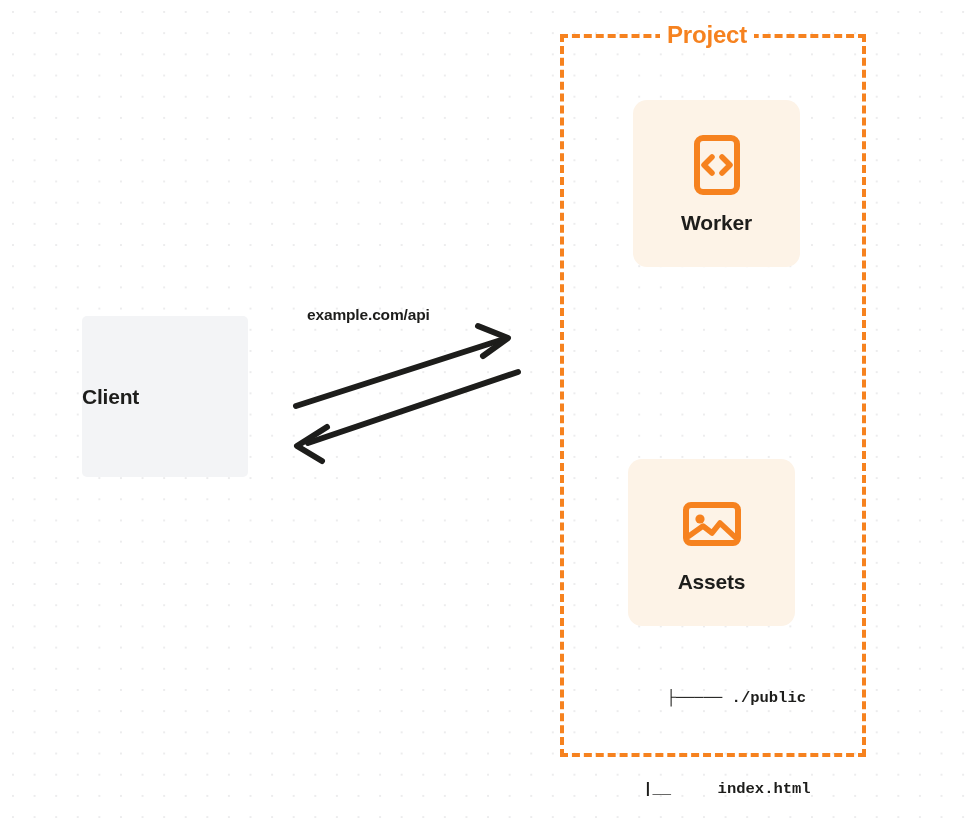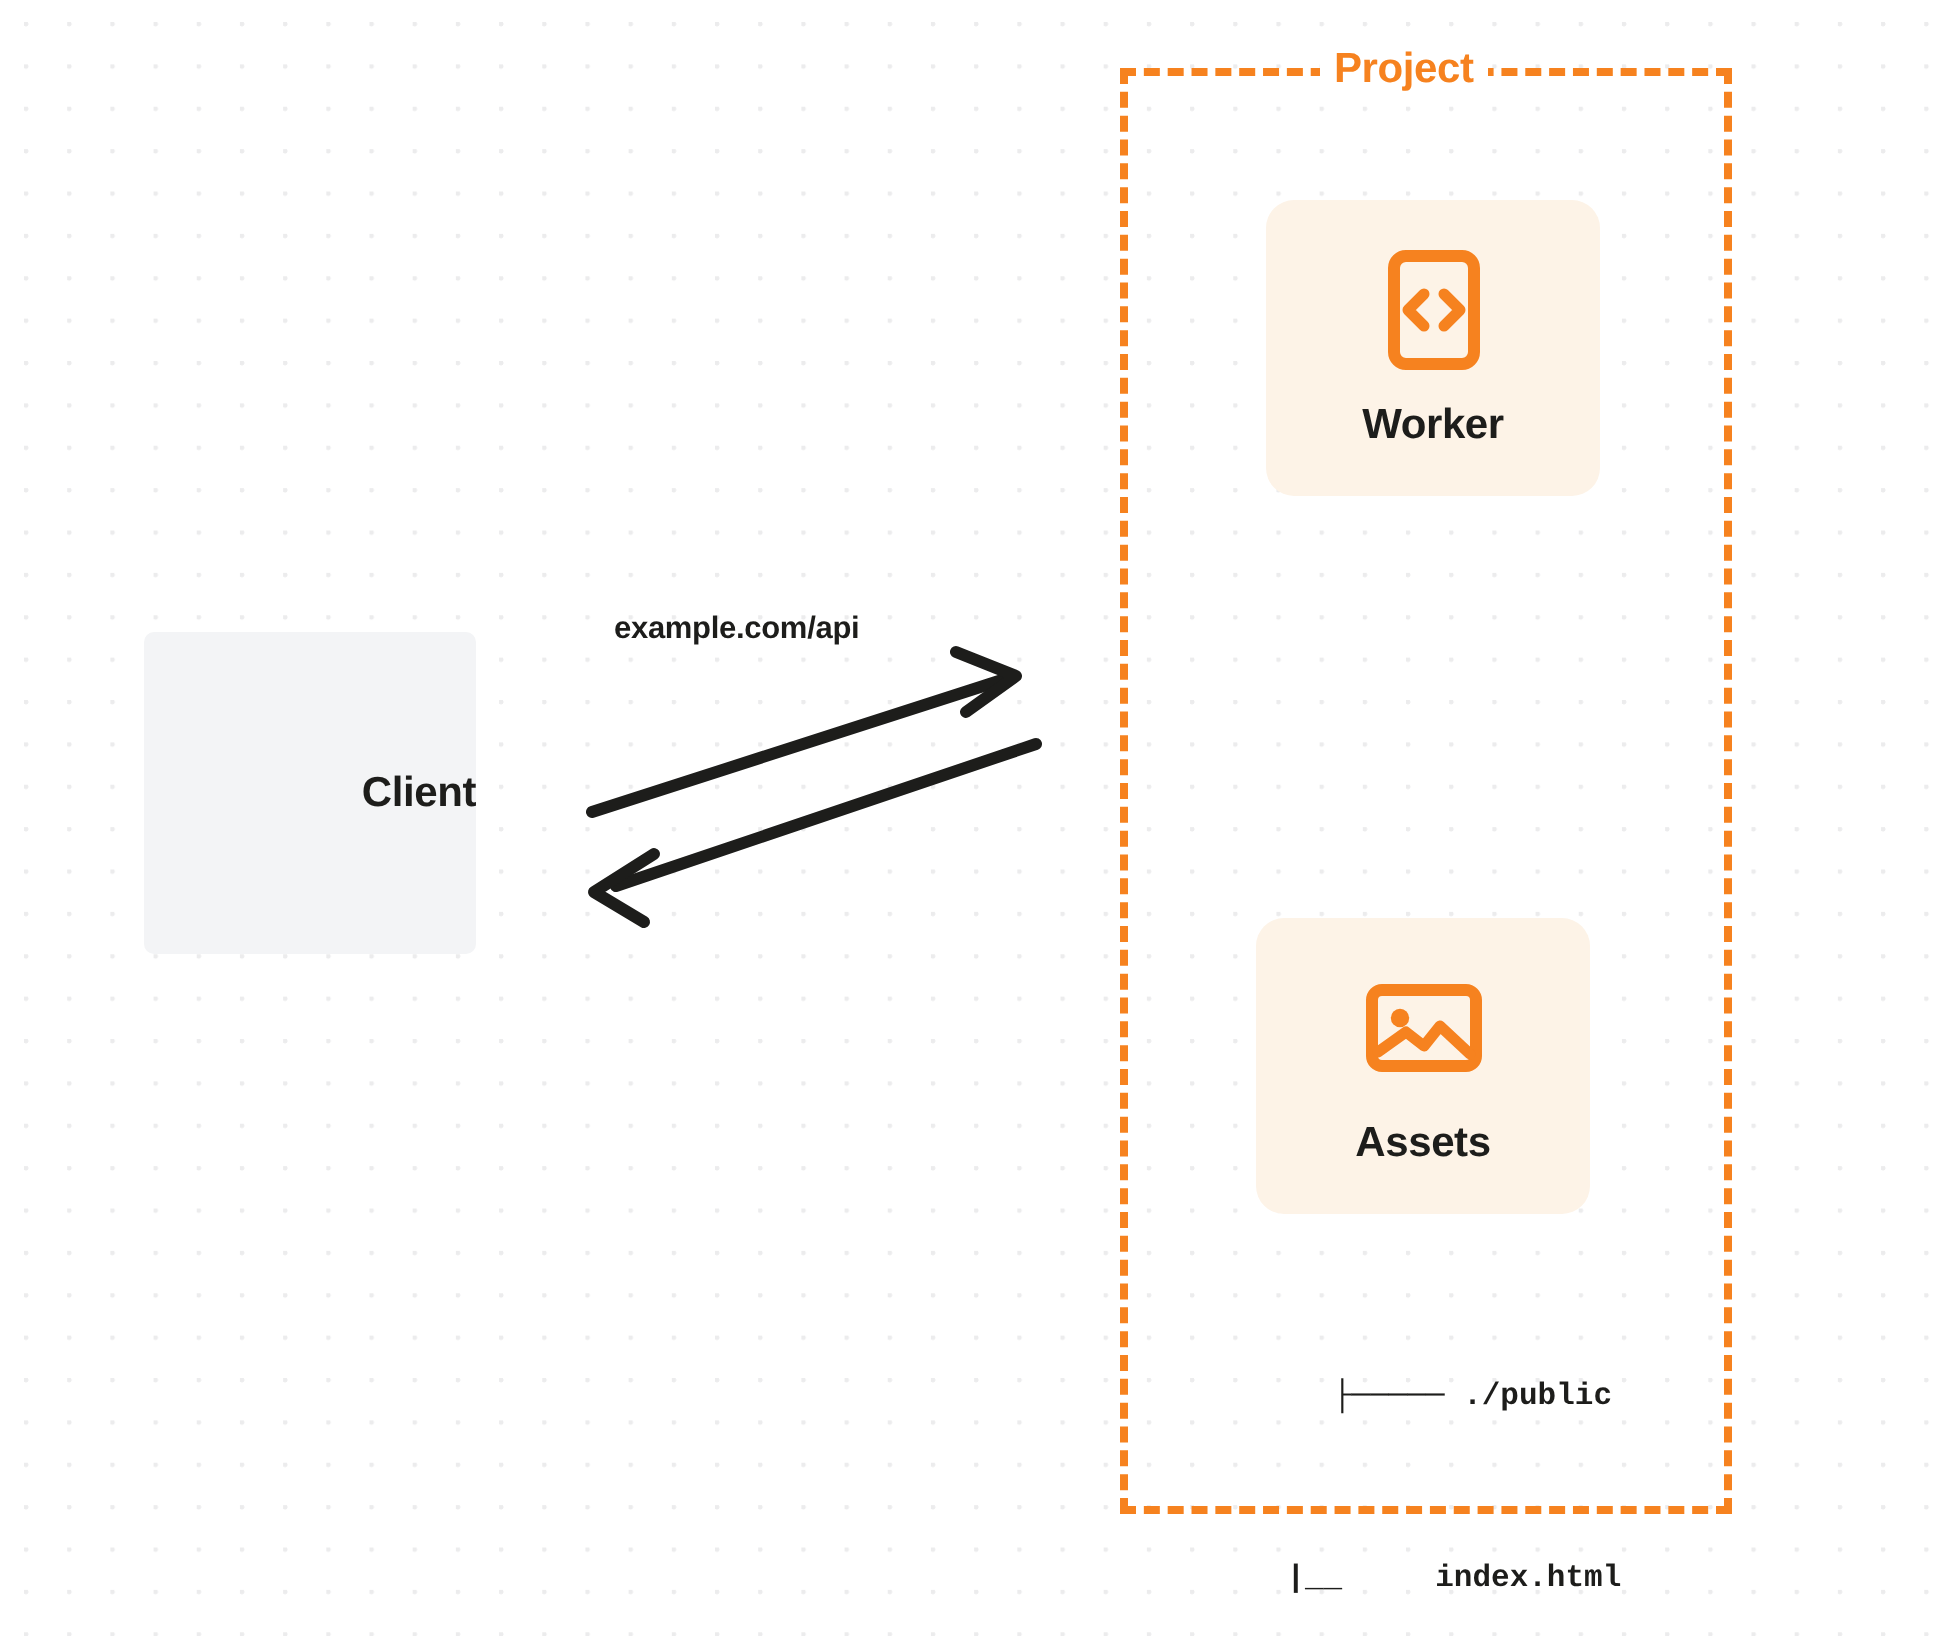--- a/index.html
+++ b/index.html
@@ -21,29 +21,29 @@
     background-color: #ffffff;
     background-image: radial-gradient(circle at 1px 1px, #ececed 1.15px, transparent 1.3px);
     background-size: 21.6px 21.2px;
     background-position: 12px 11px;
     overflow: hidden;
   }
 
   
   #client-node {
     position: absolute;
-    left: 72px;
+    left: 82px;
     top: 316px;
     width: 166px;
     height: 161px;
     background-color: #f3f4f6;
     border-radius: 5px;
     display: flex;
     align-items: center;
-    justify-content: flex-end;
+    justify-content: flex-start;
   }
   #client-node .node-label {
     font-size: 21px;
     font-weight: bold;
     color: #1d1d1b;
     letter-spacing: -0.2px;
   }
 
   
   #connector {
@@ -75,33 +75,33 @@
     height: 723px;
     box-sizing: border-box;
     border: 4px dashed #f6821f;
   }
   #project-title {
     position: absolute;
     left: 660px;
     top: 21px;
     padding: 0 7px;
     background-color: #ffffff;
-    font-size: 21px;
+    font-size: 24px;
     font-weight: bold;
     color: #f6821f;
     letter-spacing: -0.2px;
     line-height: 27px;
     white-space: nowrap;
   }
 
   
   .resource-card {
     position: absolute;
     width: 167px;
-    height: 148px;
+    height: 167px;
     background-color: #fdf3e7;
     border-radius: 14px;
     display: flex;
     flex-direction: column;
     align-items: center;
     justify-content: center;
   }
   #worker-card { left: 633px; top: 100px; }
   #assets-card { left: 628px; top: 448px; margin-top: 11px; }
 

